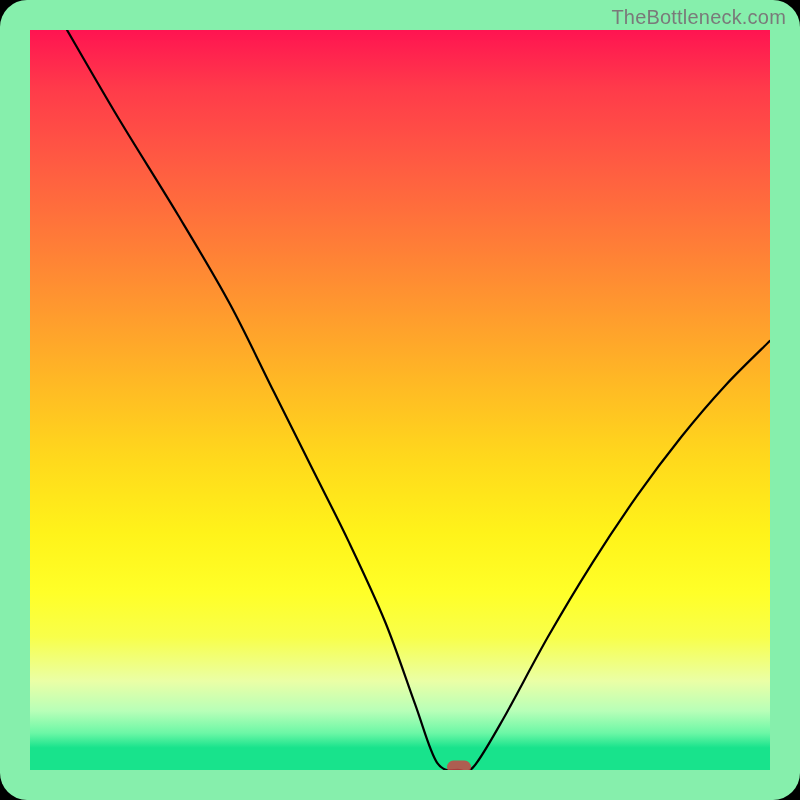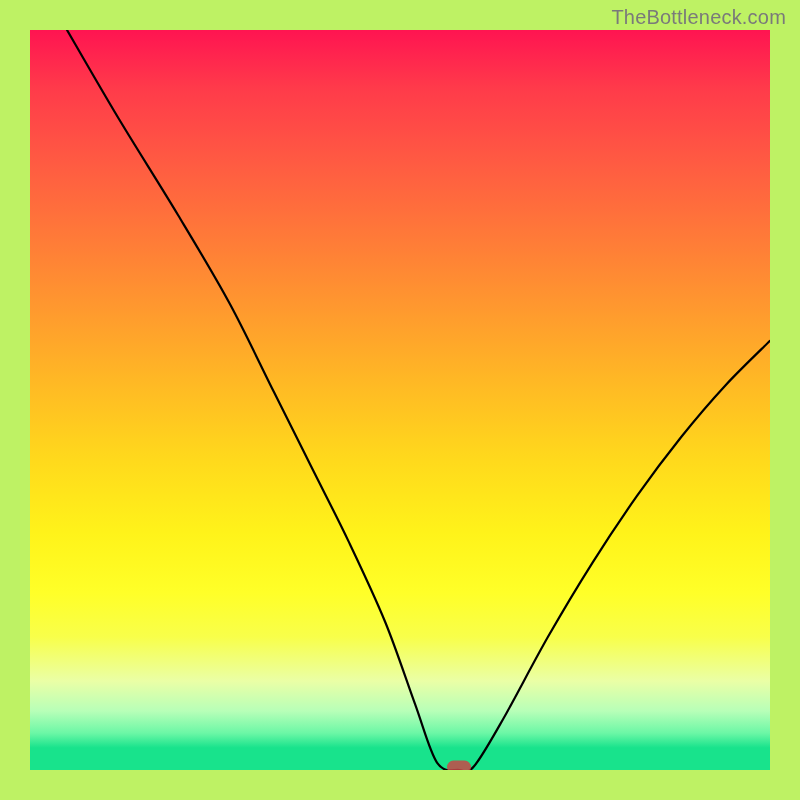--- a/index.html
+++ b/index.html
@@ -8,21 +8,22 @@
     width: 800px;
     height: 800px;
     background: #000;
     overflow: hidden;
     font-family: Arial, Helvetica, sans-serif;
   }
   .frame {
     position: relative;
     width: 800px;
     height: 800px;
-    background: #bef264;
+    background: #86efac;
+    border-radius: 27px;
   }
   .plot-area {
     position: absolute;
     left: 30px;
     top: 30px;
     width: 740px;
     height: 740px;
     overflow: hidden;
   }
   .gradient {

